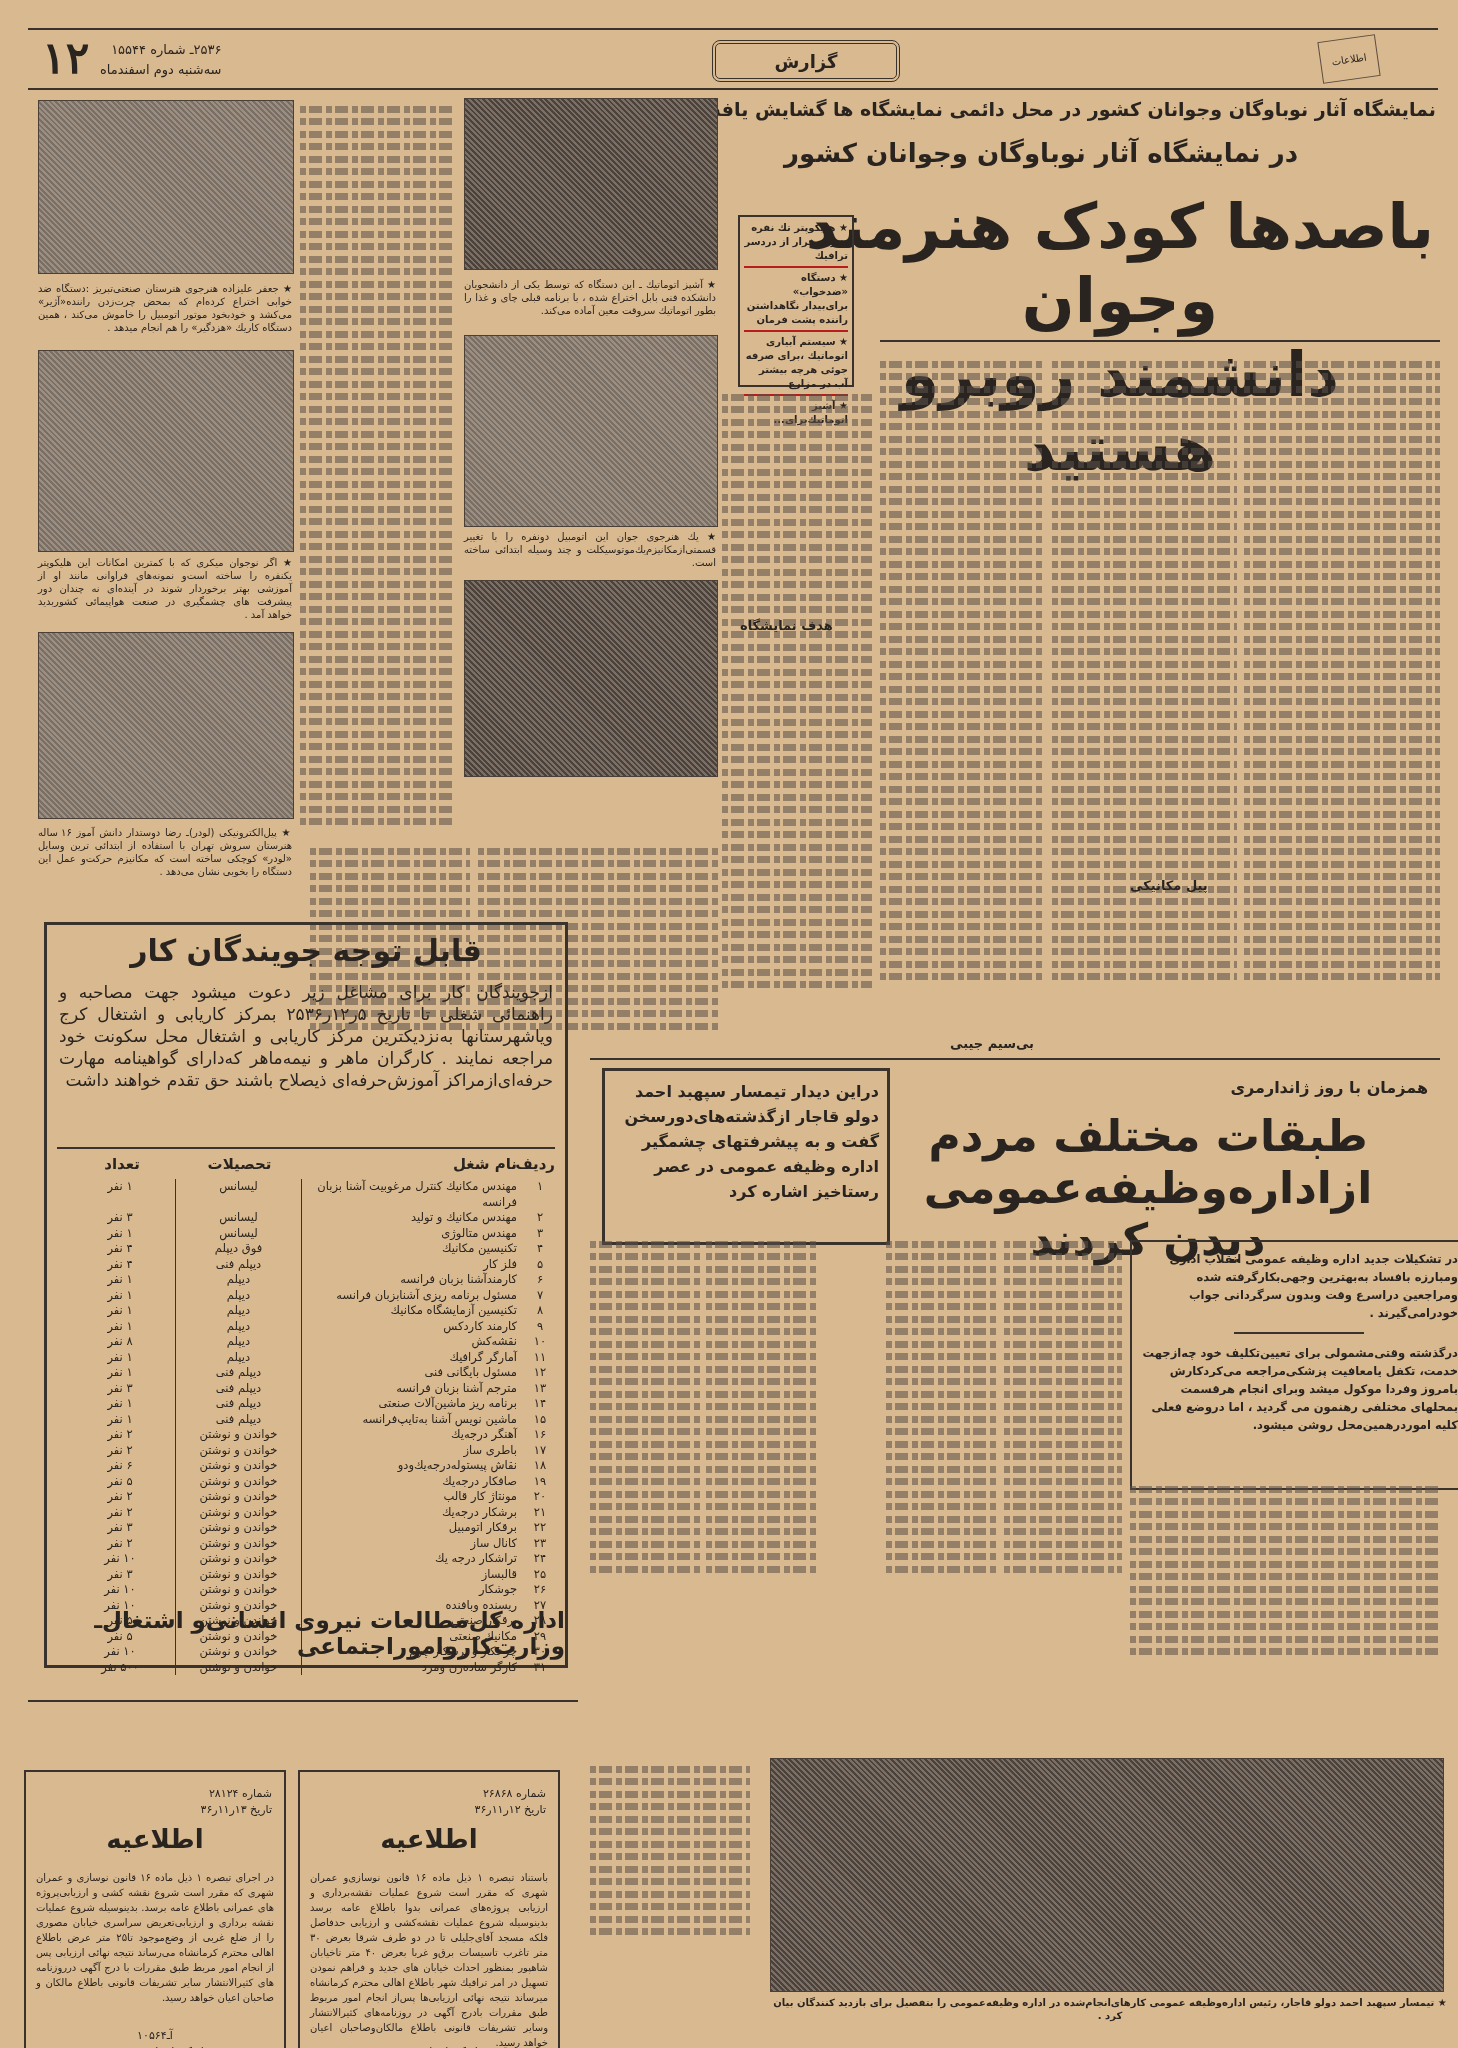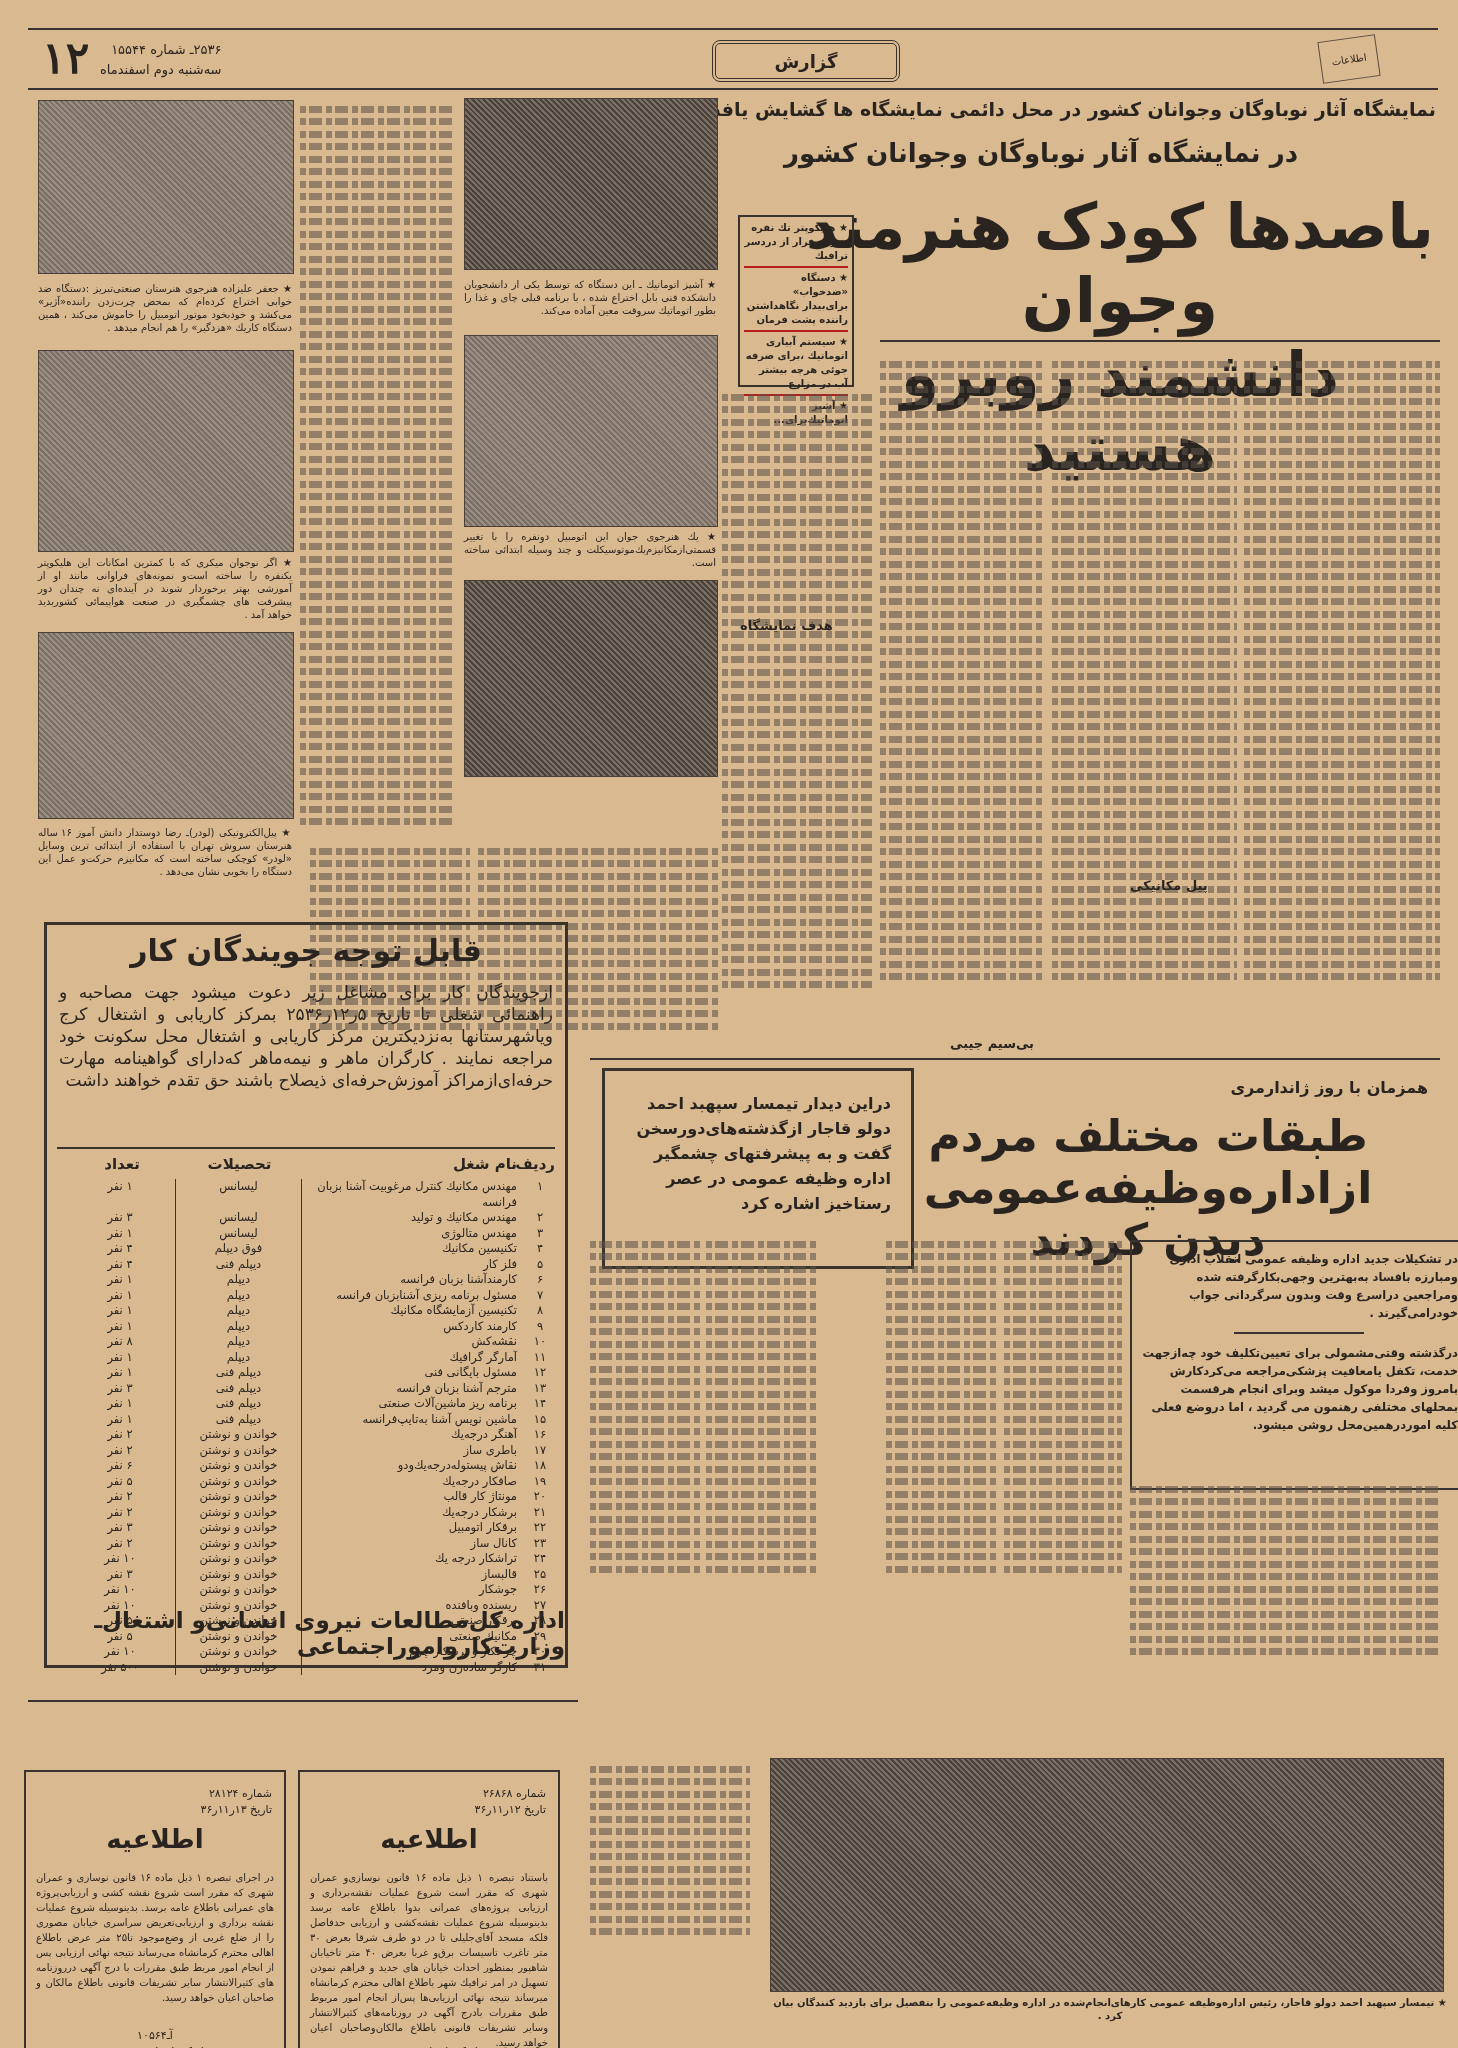--- a/index.html
+++ b/index.html
@@ -33,21 +33,21 @@
   .c-num{width:30px;text-align:center;}
   .c-name{width:215px;padding-right:8px;border-left:1px solid #3a332d;}
   .c-edu{width:125px;text-align:center;border-left:1px solid #3a332d;}
   .c-cnt{width:110px;text-align:center;}
   .ad-footer{position:absolute;left:0;right:0;bottom:6px;text-align:right;font-size:23px;font-weight:900;border-top:0;}
   .notice{position:absolute;top:1770px;height:300px;border:2px solid #3a332d;width:258px;}
   .notice .meta{position:absolute;right:12px;top:14px;font-size:11px;line-height:16px;}
   .notice .n-title{position:absolute;left:0;right:0;top:52px;text-align:center;font-size:26px;font-weight:900;}
   .notice .n-body{position:absolute;left:10px;right:10px;top:98px;font-size:10px;line-height:15px;text-align:justify;}
   .notice .n-sign{position:absolute;left:0;right:0;bottom:14px;text-align:center;font-size:11px;font-weight:normal;}
-  .quote-box{left:602px;top:1068px;width:266px;height:155px;border:3px solid #3a332d;padding:20px;font-size:16px;font-weight:bold;line-height:25px;text-align:right;}
+  .quote-box{left:602px;top:1068px;width:266px;height:155px;border:3px solid #3a332d;padding:8px;font-size:16px;font-weight:bold;line-height:25px;text-align:right;}
   .kicker2{right:30px;top:1078px;font-size:16px;font-weight:bold;}
   .headline2{right:30px;top:1110px;width:560px;font-size:44px;font-weight:900;line-height:52px;text-align:center;letter-spacing:-1px;}
   .info-box{left:1130px;top:1240px;width:318px;height:230px;border:2px solid #3a332d;padding:8px;font-size:11.5px;font-weight:bold;line-height:18px;}
   .info-box hr{border:0;border-top:2px solid #3a332d;width:130px;margin:10px auto;}
   .photo-caption{left:770px;top:1996px;width:680px;font-size:10px;font-weight:bold;line-height:13px;text-align:center;}
 </style>
 </head>
 <body>
 
 <div class="abs masthead"></div>

